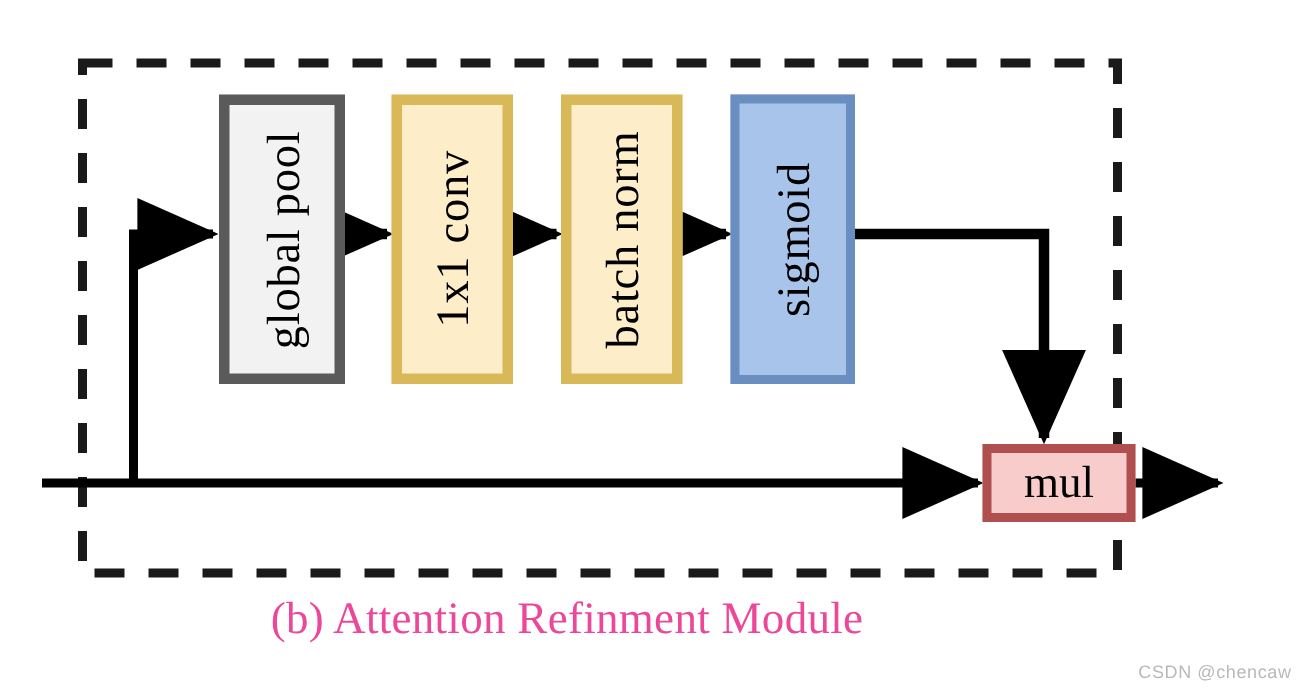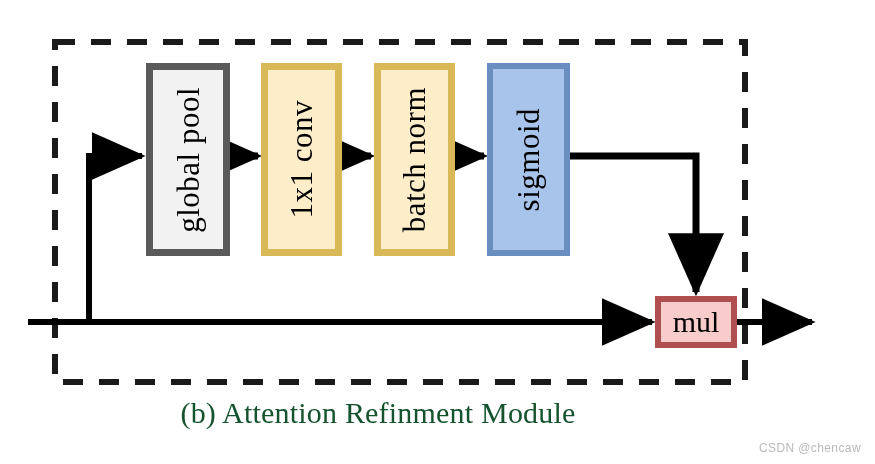--- a/index.html
+++ b/index.html
@@ -77,34 +77,34 @@
     left: 487px;
     top: 63px;
     width: 83px;
     height: 193px;
     background: #a8c4ea;
     border: 6px solid #6a8ec0;
   }
   #box-mul {
     left: 655px;
     top: 296px;
-    width: 82px;
+    width: 102px;
     height: 52px;
     background: #f7cccb;
     border: 6px solid #b04f4f;
   }
   #figure-caption {
     position: absolute;
     left: 0;
     top: 396px;
     width: 756px;
     text-align: center;
     font-family: "Liberation Serif", serif;
     font-size: 30px;
-    color: #14532d;
+    color: #ec4899;
     letter-spacing: 0.2px;
   }
   #watermark {
     position: absolute;
     right: 14px;
     bottom: 9px;
     font-family: "Liberation Sans", sans-serif;
     font-size: 12px;
     color: #b9b9b9;
     letter-spacing: 0.4px;

